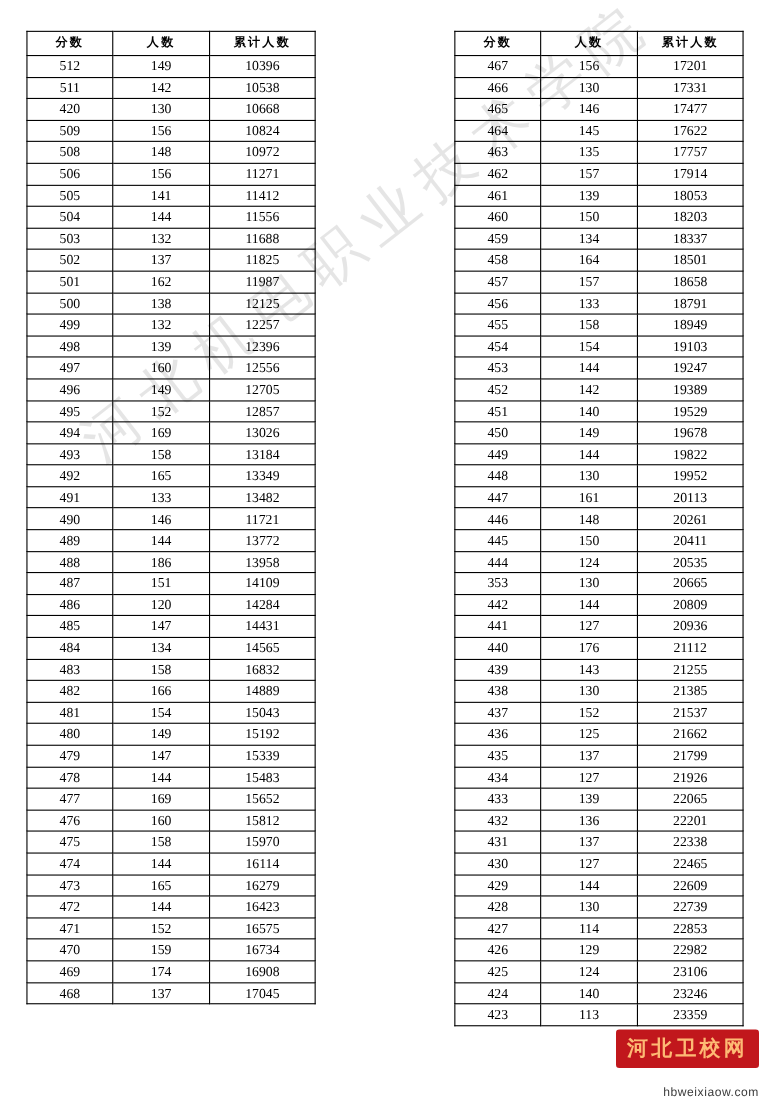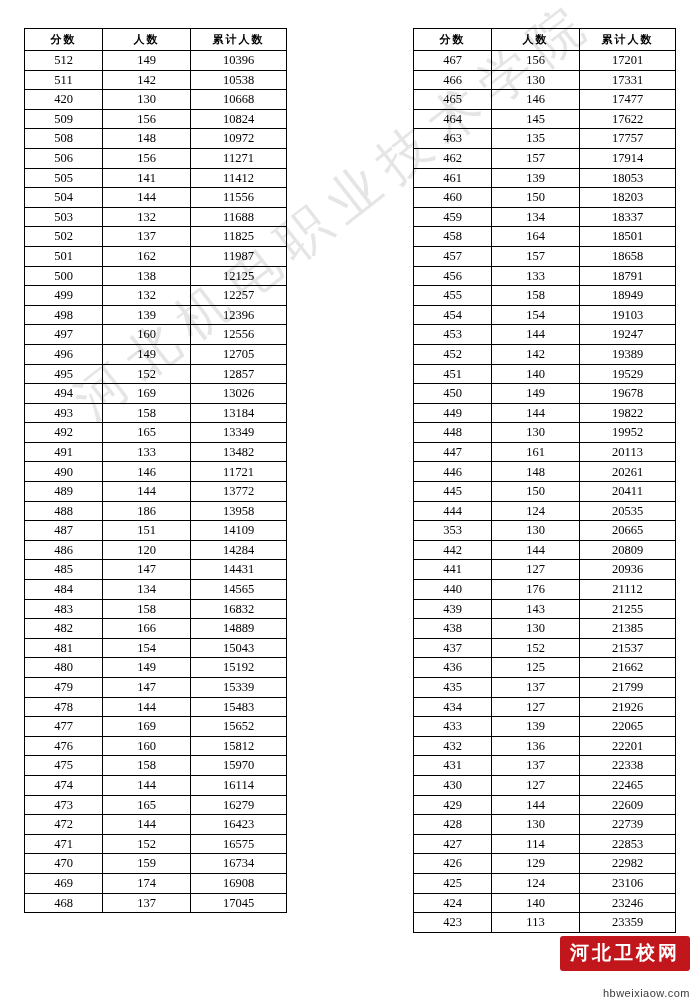--- a/index.html
+++ b/index.html
@@ -71,21 +71,21 @@
   .site-badge {
     position: absolute;
     right: 10px;
     bottom: 6px;
     text-align: right;
     pointer-events: none;
   }
   .site-badge .badge-box {
     display: inline-block;
     background: #c1171c;
-    color: #ffffff;
+    color: #fdba74;
     font-family: "Liberation Sans", sans-serif;
     font-size: 19px;
     font-weight: bold;
     letter-spacing: 3px;
     padding: 4px 10px 5px 10px;
     border-radius: 3px;
   }
   .site-badge .badge-url {
     display: block;
     margin-top: 16px;

